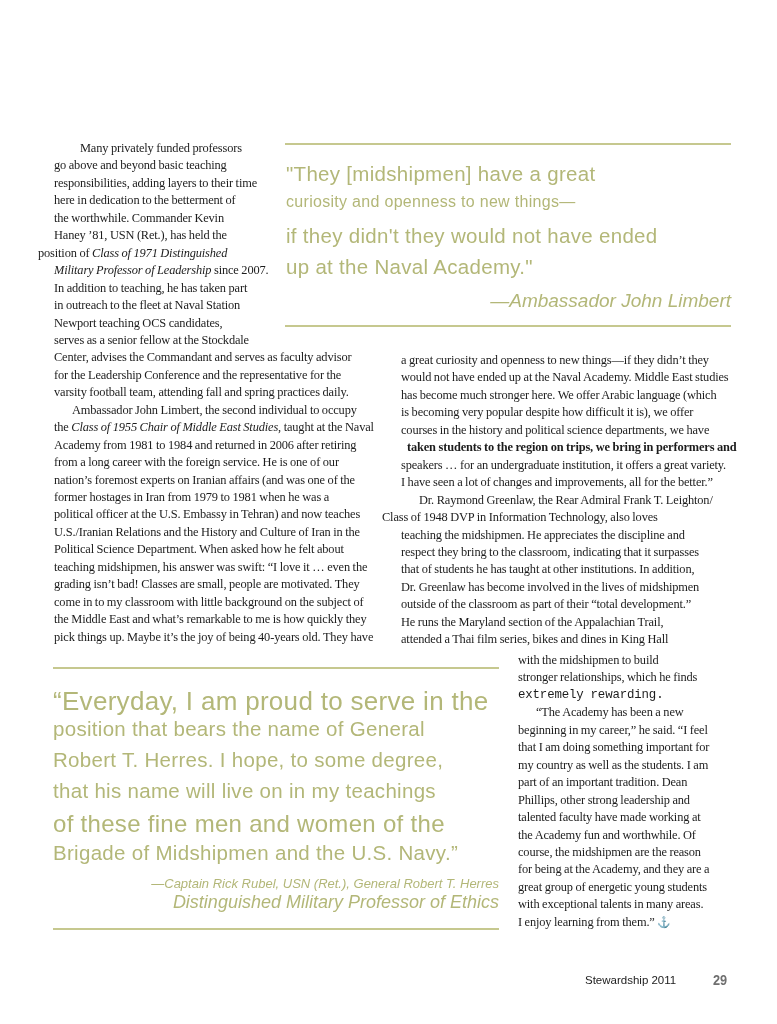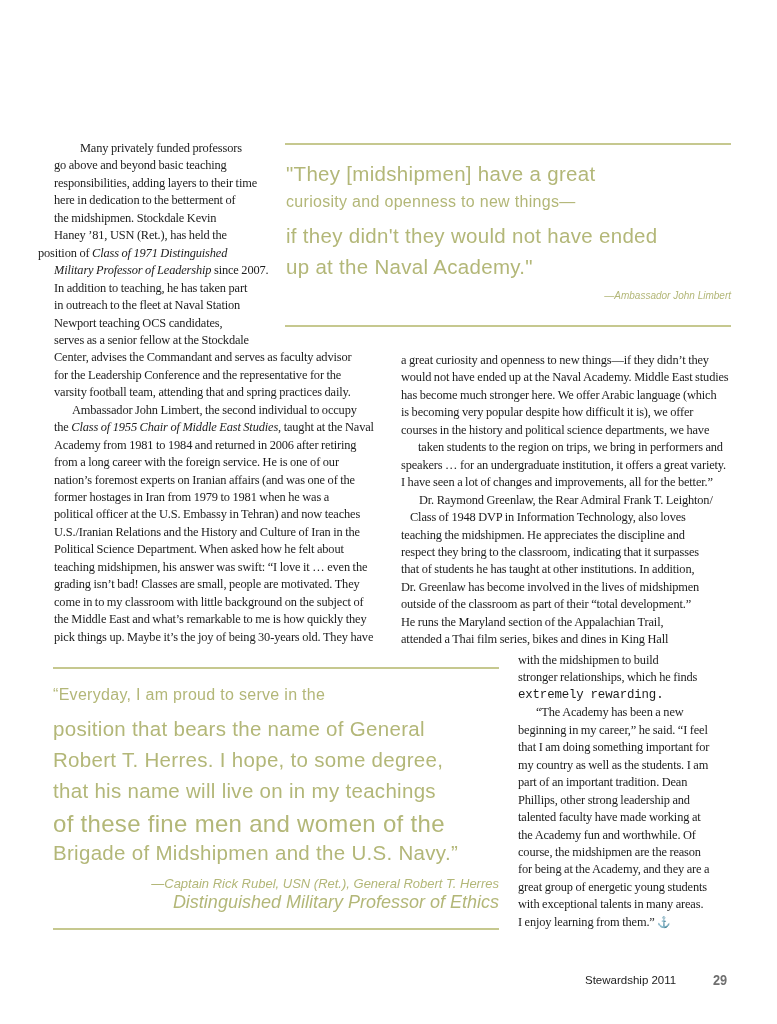--- a/index.html
+++ b/index.html
@@ -37,67 +37,67 @@
 <body>
 
 <div class="page">
 
   <div class="rule" style="left:285px; top:143px; width:446px;"></div>
   <div>
     <div class="pull" style="left:286px; top:162px; font-size:20.5px; letter-spacing:0.3px;">"They [midshipmen] have a great</div>
     <div class="pull" style="left:286px; top:193px; font-size:16px; letter-spacing:0.3px;text-align:right;">curiosity and openness to new things—</div>
     <div class="pull" style="left:286px; top:224px; font-size:20.5px; letter-spacing:0.3px;">if they didn't they would not have ended</div>
     <div class="pull" style="left:286px; top:255px; font-size:20.5px; letter-spacing:0.3px;">up at the Naval Academy."</div>
-    <div class="pull" style="right:46px; top:290px; font-size:10px; font-style:italic;">—Ambassador John Limbert</div>
+    <div class="pull" style="right:46px; top:290px; font-size:19px; font-style:italic;">—Ambassador John Limbert</div>
   </div>
   <div class="rule" style="left:285px; top:325px; width:446px;"></div>
 
   <div class="body-text" id="col-left">
       <div class="line" style="left: 72px; top: 140px; margin-left: 8px;">Many privately funded professors</div>
       <div class="line" style="left: 54px; top: 157.45px;">go above and beyond basic teaching</div>
       <div class="line" style="left: 54px; top: 174.9px;">responsibilities, adding layers to their time</div>
       <div class="line" style="left: 54px; top: 192.35px;">here in dedication to the betterment of</div>
-      <div class="line" style="left: 54px; top: 209.8px;">the midshipmen. Stockdale Kevin</div>
+      <div class="line" style="left: 54px; top: 209.8px;">the worthwhile. Commander Kevin</div>
       <div class="line" style="left: 54px; top: 227.25px;">Haney ’81, USN (Ret.), has held the</div>
       <div class="line" style="left: 38px; top: 244.7px;">position of <em>Class of 1971 Distinguished</em></div>
       <div class="line" style="left: 54px; top: 262.15px;"><em>Military Professor of Leadership</em> since 2007.</div>
       <div class="line" style="left: 54px; top: 279.6px;">In addition to teaching, he has taken part</div>
       <div class="line" style="left: 54px; top: 297.05px;">in outreach to the fleet at Naval Station</div>
       <div class="line" style="left: 54px; top: 314.5px;">Newport teaching OCS candidates,</div>
       <div class="line" style="left: 54px; top: 331.95px;">serves as a senior fellow at the Stockdale</div>
       <div class="line" style="left: 54px; top: 349.4px;">Center, advises the Commandant and serves as faculty advisor</div>
       <div class="line" style="left: 54px; top: 366.85px;">for the Leadership Conference and the representative for the</div>
-      <div class="line" style="left: 54px; top: 384.3px;">varsity football team, attending that and spring practices daily.</div>
+      <div class="line" style="left: 54px; top: 384.3px;">varsity football team, attending fall and spring practices daily.</div>
       <div class="line" style="left: 72px; top: 401.75px;">Ambassador John Limbert, the second individual to occupy</div>
       <div class="line" style="left: 54px; top: 419.2px;">the <em>Class of 1955 Chair of Middle East Studies</em>, taught at the Naval</div>
       <div class="line" style="left: 54px; top: 436.65px;">Academy from 1981 to 1984 and returned in 2006 after retiring</div>
       <div class="line" style="left: 54px; top: 454.1px;">from a long career with the foreign service. He is one of our</div>
       <div class="line" style="left: 54px; top: 471.55px;">nation’s foremost experts on Iranian affairs (and was one of the</div>
       <div class="line" style="left: 54px; top: 489px;">former hostages in Iran from 1979 to 1981 when he was a</div>
       <div class="line" style="left: 54px; top: 506.45px;">political officer at the U.S. Embassy in Tehran) and now teaches</div>
       <div class="line" style="left: 54px; top: 523.9px;">U.S./Iranian Relations and the History and Culture of Iran in the</div>
       <div class="line" style="left: 54px; top: 541.35px;">Political Science Department. When asked how he felt about</div>
       <div class="line" style="left: 54px; top: 558.8px;">teaching midshipmen, his answer was swift: “I love it … even the</div>
       <div class="line" style="left: 54px; top: 576.25px;">grading isn’t bad! Classes are small, people are motivated. They</div>
       <div class="line" style="left: 54px; top: 593.7px;">come in to my classroom with little background on the subject of</div>
       <div class="line" style="left: 54px; top: 611.15px;">the Middle East and what’s remarkable to me is how quickly they</div>
-      <div class="line" style="left: 54px; top: 628.6px;">pick things up. Maybe it’s the joy of being 30-years old. They have</div>
+      <div class="line" style="left: 54px; top: 628.6px;">pick things up. Maybe it’s the joy of being 40-years old. They have</div>
     </div>
 
   <div class="body-text" id="col-right">
       <div class="line" style="left: 401px; top: 352px;">a great curiosity and openness to new things—if they didn’t they</div>
       <div class="line" style="left: 401px; top: 369.45px;">would not have ended up at the Naval Academy. Middle East studies</div>
       <div class="line" style="left: 401px; top: 386.9px;">has become much stronger here. We offer Arabic language (which</div>
       <div class="line" style="left: 401px; top: 404.35px;">is becoming very popular despite how difficult it is), we offer</div>
       <div class="line" style="left: 401px; top: 421.8px;">courses in the history and political science departments, we have</div>
-      <div class="line" style="left: 418px; top: 439.25px;">taken students to the region on trips, we bring in performers and</div>
+      <div class="line" style="left: 407px; top: 439.25px; font-weight: bold;">taken students to the region on trips, we bring in performers and</div>
       <div class="line" style="left: 401px; top: 456.7px;">speakers … for an undergraduate institution, it offers a great variety.</div>
       <div class="line" style="left: 401px; top: 474.15px;">I have seen a lot of changes and improvements, all for the better.”</div>
       <div class="line" style="left: 419px; top: 491.6px;">Dr. Raymond Greenlaw, the Rear Admiral Frank T. Leighton/</div>
-      <div class="line" style="left: 410px; top: 509.05px;">Class of 1948 DVP in Information Technology, also loves</div>
+      <div class="line" style="left: 382px; top: 509.05px;">Class of 1948 DVP in Information Technology, also loves</div>
       <div class="line" style="left: 401px; top: 526.5px;">teaching the midshipmen. He appreciates the discipline and</div>
       <div class="line" style="left: 401px; top: 543.95px;">respect they bring to the classroom, indicating that it surpasses</div>
       <div class="line" style="left: 401px; top: 561.4px;">that of students he has taught at other institutions. In addition,</div>
       <div class="line" style="left: 401px; top: 578.85px; text-align: right;">Dr. Greenlaw has become involved in the lives of midshipmen</div>
       <div class="line" style="left: 401px; top: 596.3px;">outside of the classroom as part of their “total development.”</div>
       <div class="line" style="left: 401px; top: 613.75px;">He runs the Maryland section of the Appalachian Trail,</div>
       <div class="line" style="left: 401px; top: 631.2px;">attended a Thai film series, bikes and dines in King Hall</div>
       <div class="line" style="left: 518px; top: 652px;">with the midshipmen to build</div>
       <div class="line" style="left: 518px; top: 669.45px;">stronger relationships, which he finds</div>
       <div class="line" style="left: 518px; top: 686.9px; font-family: Liberation Mono, monospace;">extremely rewarding.</div>
@@ -111,21 +111,21 @@
       <div class="line" style="left: 518px; top: 826.5px;">the Academy fun and worthwhile. Of</div>
       <div class="line" style="left: 518px; top: 843.95px;">course, the midshipmen are the reason</div>
       <div class="line" style="left: 518px; top: 861.4px;">for being at the Academy, and they are a</div>
       <div class="line" style="left: 518px; top: 878.85px;">great group of energetic young students</div>
       <div class="line" style="left: 518px; top: 896.3px;">with exceptional talents in many areas.</div>
       <div class="line" style="left: 518px; top: 913.75px;">I enjoy learning from them.”<span class="anchor">⚓</span></div>
     </div>
 
   <div class="rule" style="left:53px; top:667px; width:446px;"></div>
   <div>
-    <div class="pull" style="left:53px; top:686px; font-size:16px; letter-spacing:0.3px;">“Everyday, I am proud to serve in the</div>
+    <div class="pull" style="left:53px; top:686px; font-size:26px; letter-spacing:0.3px;">“Everyday, I am proud to serve in the</div>
     <div class="pull" style="left:53px; top:717px; font-size:20.5px; letter-spacing:0.3px;">position that bears the name of General</div>
     <div class="pull" style="left:53px; top:748px; font-size:20.5px; letter-spacing:0.3px;">Robert T. Herres. I hope, to some degree,</div>
     <div class="pull" style="left:53px; top:779px; font-size:20.5px; letter-spacing:0.3px;">that his name will live on in my teachings</div>
     <div class="pull" style="left:53px; top:810px; font-size:24px; letter-spacing:0.3px;">of these fine men and women of the</div>
     <div class="pull" style="left:53px; top:841px; font-size:20.5px; letter-spacing:0.3px;">Brigade of Midshipmen and the U.S. Navy.”</div>
     <div class="pull" style="right:278px; top:876px; font-size:13px; font-style:italic;">—Captain Rick Rubel, USN (Ret.), General Robert T. Herres</div>
     <div class="pull" style="right:278px; top:892px; font-size:18px; font-style:italic;">Distinguished Military Professor of Ethics</div>
   </div>
   <div class="rule" style="left:53px; top:928px; width:446px;"></div>
 

